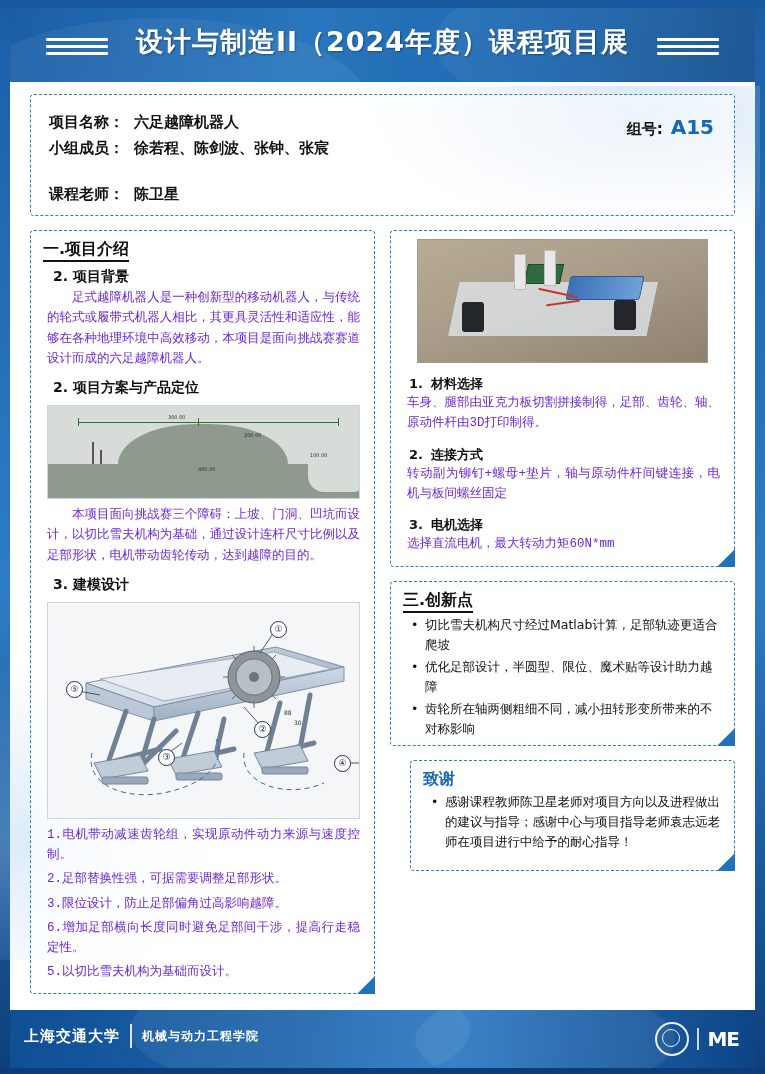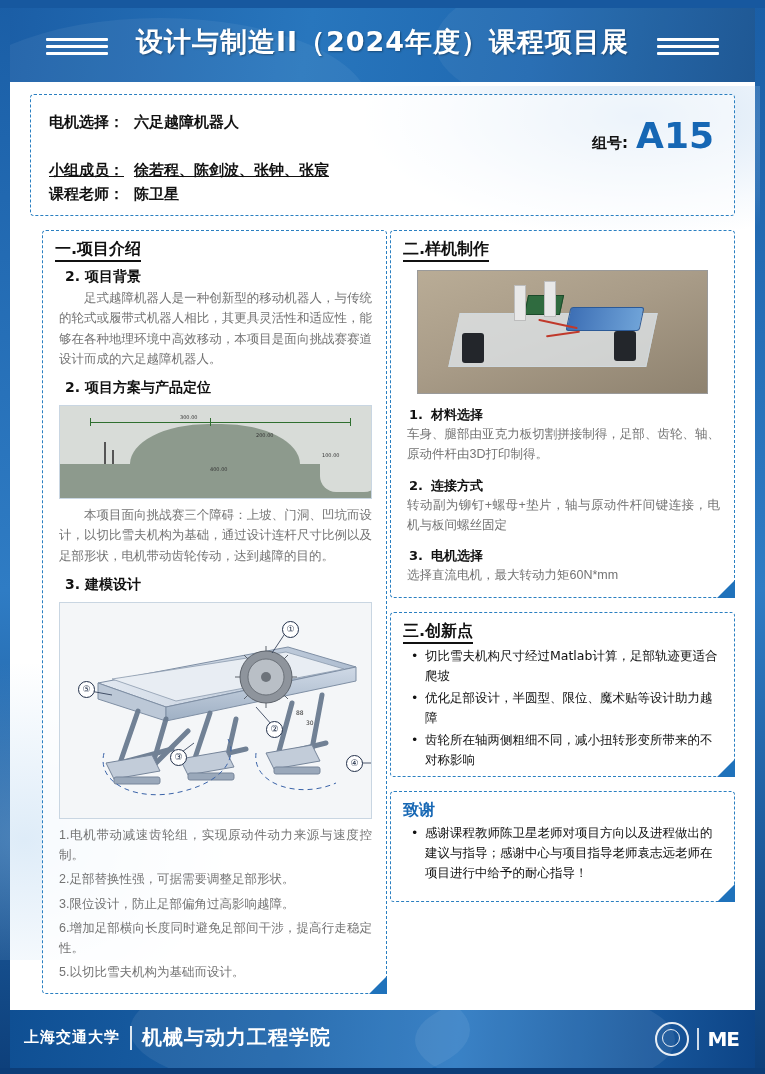--- a/index.html
+++ b/index.html
@@ -106,35 +106,35 @@
     position: absolute;
     left: 18px;
     font-size: 15px;
     color: #111111;
     font-family: "DejaVu Sans", sans-serif;
     white-space: nowrap;
   }
   .info-row .lbl { font-weight: bold; }
   .info-row .val { font-weight: bold; margin-left: 10px; }
   .r1 { top: 18px; }
-  .r2 { top: 66px; text-decoration: underline; }
+  .r2 { top: 44px; }
   .r3 { top: 90px; }
   .group-wrap {
     position: absolute;
     right: 20px; top: 20px;
     display: flex;
     align-items: baseline;
     gap: 8px;
   }
   .group-label {
     font-size: 15px; font-weight: bold; color: #111;
     font-family: "DejaVu Sans", sans-serif;
   }
   .group-value {
-    font-size: 36px; font-weight: bold; color: #1667b4;
+    font-size: 20px; font-weight: bold; color: #1667b4;
     font-family: "DejaVu Sans", sans-serif;
   }
 
   
   .col {
     position: absolute;
     box-sizing: border-box;
   }
   .panel {
     border: 1.5px dashed #2a7fc1;
@@ -144,21 +144,21 @@
     position: relative;
   }
   .panel::after {
     content: "";
     position: absolute;
     right: -1px; bottom: -1px;
     width: 0; height: 0;
     border-left: 18px solid transparent;
     border-bottom: 18px solid #1f72bb;
   }
-  .left-col  { left: 42px;  top: 230px; width: 345px; }
+  .left-col  { left: 30px;  top: 230px; width: 345px; }
   .right-col { left: 390px; top: 230px; width: 345px; }
 
   .sec-title {
     font-size: 16px;
     font-weight: bold;
     color: #111;
     font-family: "DejaVu Sans", sans-serif;
     padding: 8px 12px 2px 12px;
   }
   .sec-title .u {
@@ -167,23 +167,23 @@
   }
   .sub-title {
     font-size: 14px;
     font-weight: bold;
     color: #111;
     font-family: "DejaVu Sans", sans-serif;
     padding: 6px 12px 2px 22px;
   }
   .body-text {
     font-size: 12.5px;
-    color: #737373;
+    color: #6d28d9;
     line-height: 1.62;
-    font-family: Liberation Sans, sans-serif;
+    font-family: Liberation Mono, monospace;
     padding: 0 14px 4px 16px;
     text-align: justify;
   }
   .body-text.indent { text-indent: 2em; }
   .body-text.noind { text-indent: 0; }
 
   
   .num-item {
     font-size: 13px;
     font-weight: bold;
@@ -326,21 +326,21 @@
     position: absolute;
     left: 14px; top: 14px;
     display: flex; align-items: center; gap: 10px;
     color: #ffffff;
     font-family: Liberation Serif, serif;
   }
   .uni-name {
     font-size: 15px; font-weight: bold; letter-spacing: 1px;
   }
   .div-bar { width: 2px; height: 24px; background: rgba(255,255,255,0.85); }
-  .school-name { font-size: 20px; font-weight: bold; letter-spacing: 1px; }
+  .school-name { font-size: 12px; font-weight: bold; letter-spacing: 1px; }
   .footer-right {
     position: absolute; right: 16px; top: 12px;
     display: flex; align-items: center; gap: 8px;
   }
   .seal {
     width: 30px; height: 30px; border-radius: 50%;
     border: 2px solid #ffffff; opacity: 0.9;
     position: relative;
   }
   .seal::after {
@@ -379,21 +379,21 @@
     <div class="deco-lines right">
       <i></i>
         <i></i>
         <i></i>
     </div>
     <div class="header-title">设计与制造II（2024年度）课程项目展</div>
   </div>
 
   <div class="info-box">
     <div class="info-row r1">
-      <span class="lbl">电机选择：</span><span class="val">六足越障机器人</span>
+      <span class="lbl">项目名称：</span><span class="val">六足越障机器人</span>
     </div>
     <div class="info-row r2">
       <span class="lbl">小组成员：</span><span class="val">徐若程、陈剑波、张钟、张宸</span>
     </div>
     <div class="info-row r3">
       <span class="lbl">课程老师：</span><span class="val">陈卫星</span>
     </div>
     <div class="group-wrap">
       <span class="group-label">组号:</span>
       <span class="group-value">A15</span>
@@ -513,23 +513,20 @@
       <div class="body-text noind">2.足部替换性强，可据需要调整足部形状。</div>
       <div class="body-text noind">3.限位设计，防止足部偏角过高影响越障。</div>
       <div class="body-text noind">6.增加足部横向长度同时避免足部间干涉，提高行走稳定性。</div>
       <div class="body-text noind" style="padding-bottom:10px;">5.以切比雪夫机构为基础而设计。</div>
     </div>
   </div>
 
   <div class="col right-col">
 
     <div class="panel">
-      <div class="sec-title">
-        <span class="u">二.样机制作</span>
-      </div>
 
       <div class="photo">
         <div class="plate"></div>
         <div class="batt"></div>
         <div class="board"></div>
         <div class="post p1"></div>
         <div class="post p2"></div>
         <div class="motor m1"></div>
         <div class="motor m2"></div>
         <div class="wire" style="left:120px; top:52px; width:40px; transform:rotate(12deg);"></div>
@@ -556,21 +553,21 @@
       <div class="sec-title">
         <span class="u">三.创新点</span>
       </div>
       <ul class="bullets">
         <li>切比雪夫机构尺寸经过Matlab计算，足部轨迹更适合爬坡</li>
         <li>优化足部设计，半圆型、限位、魔术贴等设计助力越障</li>
         <li>齿轮所在轴两侧粗细不同，减小扭转形变所带来的不对称影响</li>
       </ul>
     </div>
 
-    <div class="panel" style="margin-top:14px;">
+    <div class="panel" style="margin-top:14px;margin-left:20px;">
       <div class="sec-title" style="color:#1667b4; padding-bottom:0;">
         <span style="border-bottom:none;">致谢</span>
       </div>
       <ul class="bullets" style="padding-bottom:10px;">
         <li>感谢课程教师陈卫星老师对项目方向以及进程做出的建议与指导；感谢中心与项目指导老师袁志远老师在项目进行中给予的耐心指导！</li>
       </ul>
     </div>
 
   </div>
 

